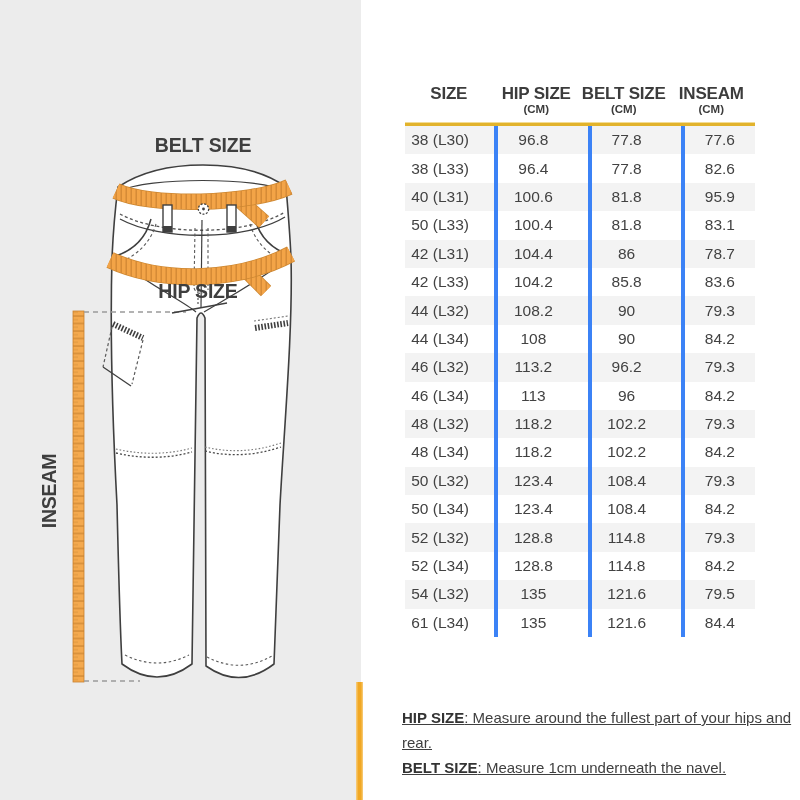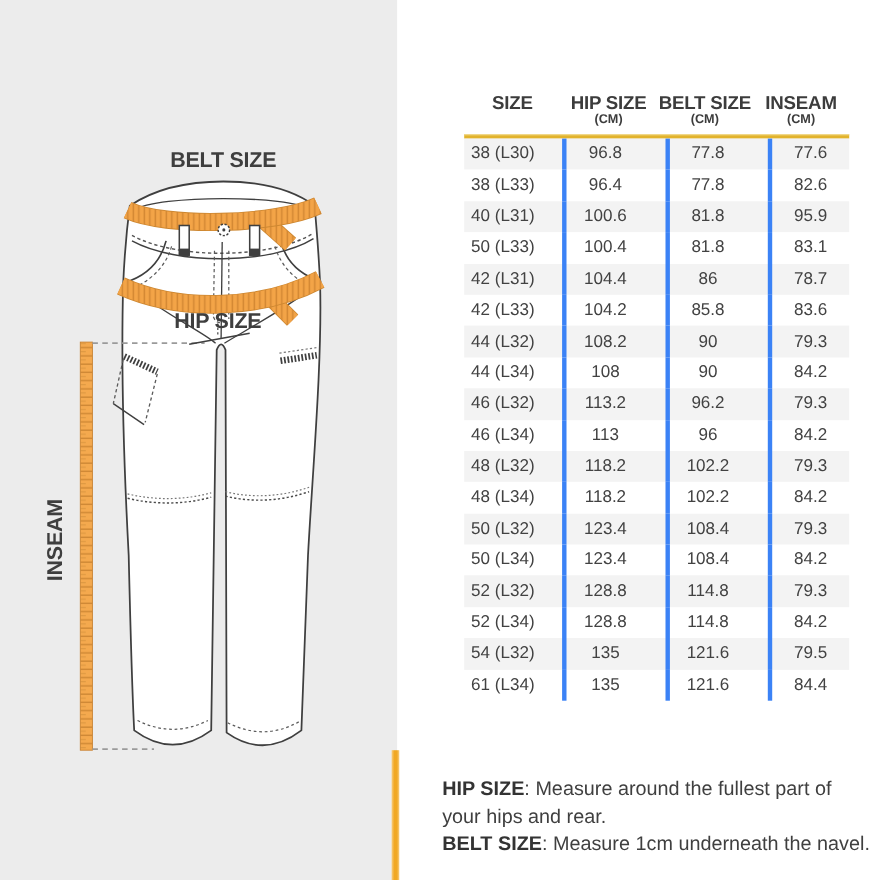--- a/index.html
+++ b/index.html
@@ -13,39 +13,39 @@
   .diagram-panel{
     position:absolute;left:0;top:0;width:361px;height:800px;
     background:#ECECEC;
   }
   .accent-bar{
     position:absolute;left:356px;top:682px;width:7px;height:118px;
     background:linear-gradient(90deg,#F8CF82 0%,#F1A824 35%,#F1A824 70%,#F8CF82 100%);
   }
   
   .size-table{
-    position:absolute;left:422px;top:85px;width:350px;
+    position:absolute;left:405px;top:85px;width:350px;
     color:#3F3F3F;
   }
   .thead{display:flex;align-items:flex-end;}
   .hcell{flex:1 1 25%;text-align:center;padding-bottom:6px;}
   .hlabel{font-size:17px;font-weight:bold;letter-spacing:-0.2px;line-height:18px;color:#3C3C3C;}
   .hunit{font-size:11.5px;font-weight:bold;line-height:13px;min-height:13px;color:#3C3C3C;}
   .gold-rule{height:3px;background:#E2B32C;border-top:1px solid #F2DC96;}
   .trow{display:flex;height:28.4px;gap:19px;}
   .trow:nth-child(odd){background:#F3F3F3;}
   .tcell{
     flex:1 1 25%;display:flex;align-items:center;justify-content:center;
     font-size:15.5px;color:#424242;
   }
   .trow .tcell + .tcell{border-left:4px solid #3b82f6;}
   
   .footnotes{
     position:absolute;left:402px;top:705px;width:390px;
-    font-size:18px;line-height:25px;color:#3F3F3F;
+    font-size:15px;line-height:25px;color:#3F3F3F;text-decoration:underline;
   }
   .fn-term{font-weight:bold;color:#333333;}
 </style>
 </head>
 <body>
 
 <div class="diagram-panel">
   <svg width="361" height="800" viewBox="0 0 361 800" xmlns="http://www.w3.org/2000/svg">
     <defs>
       <pattern id="tapeHatch" width="5" height="20" patternUnits="userSpaceOnUse">

